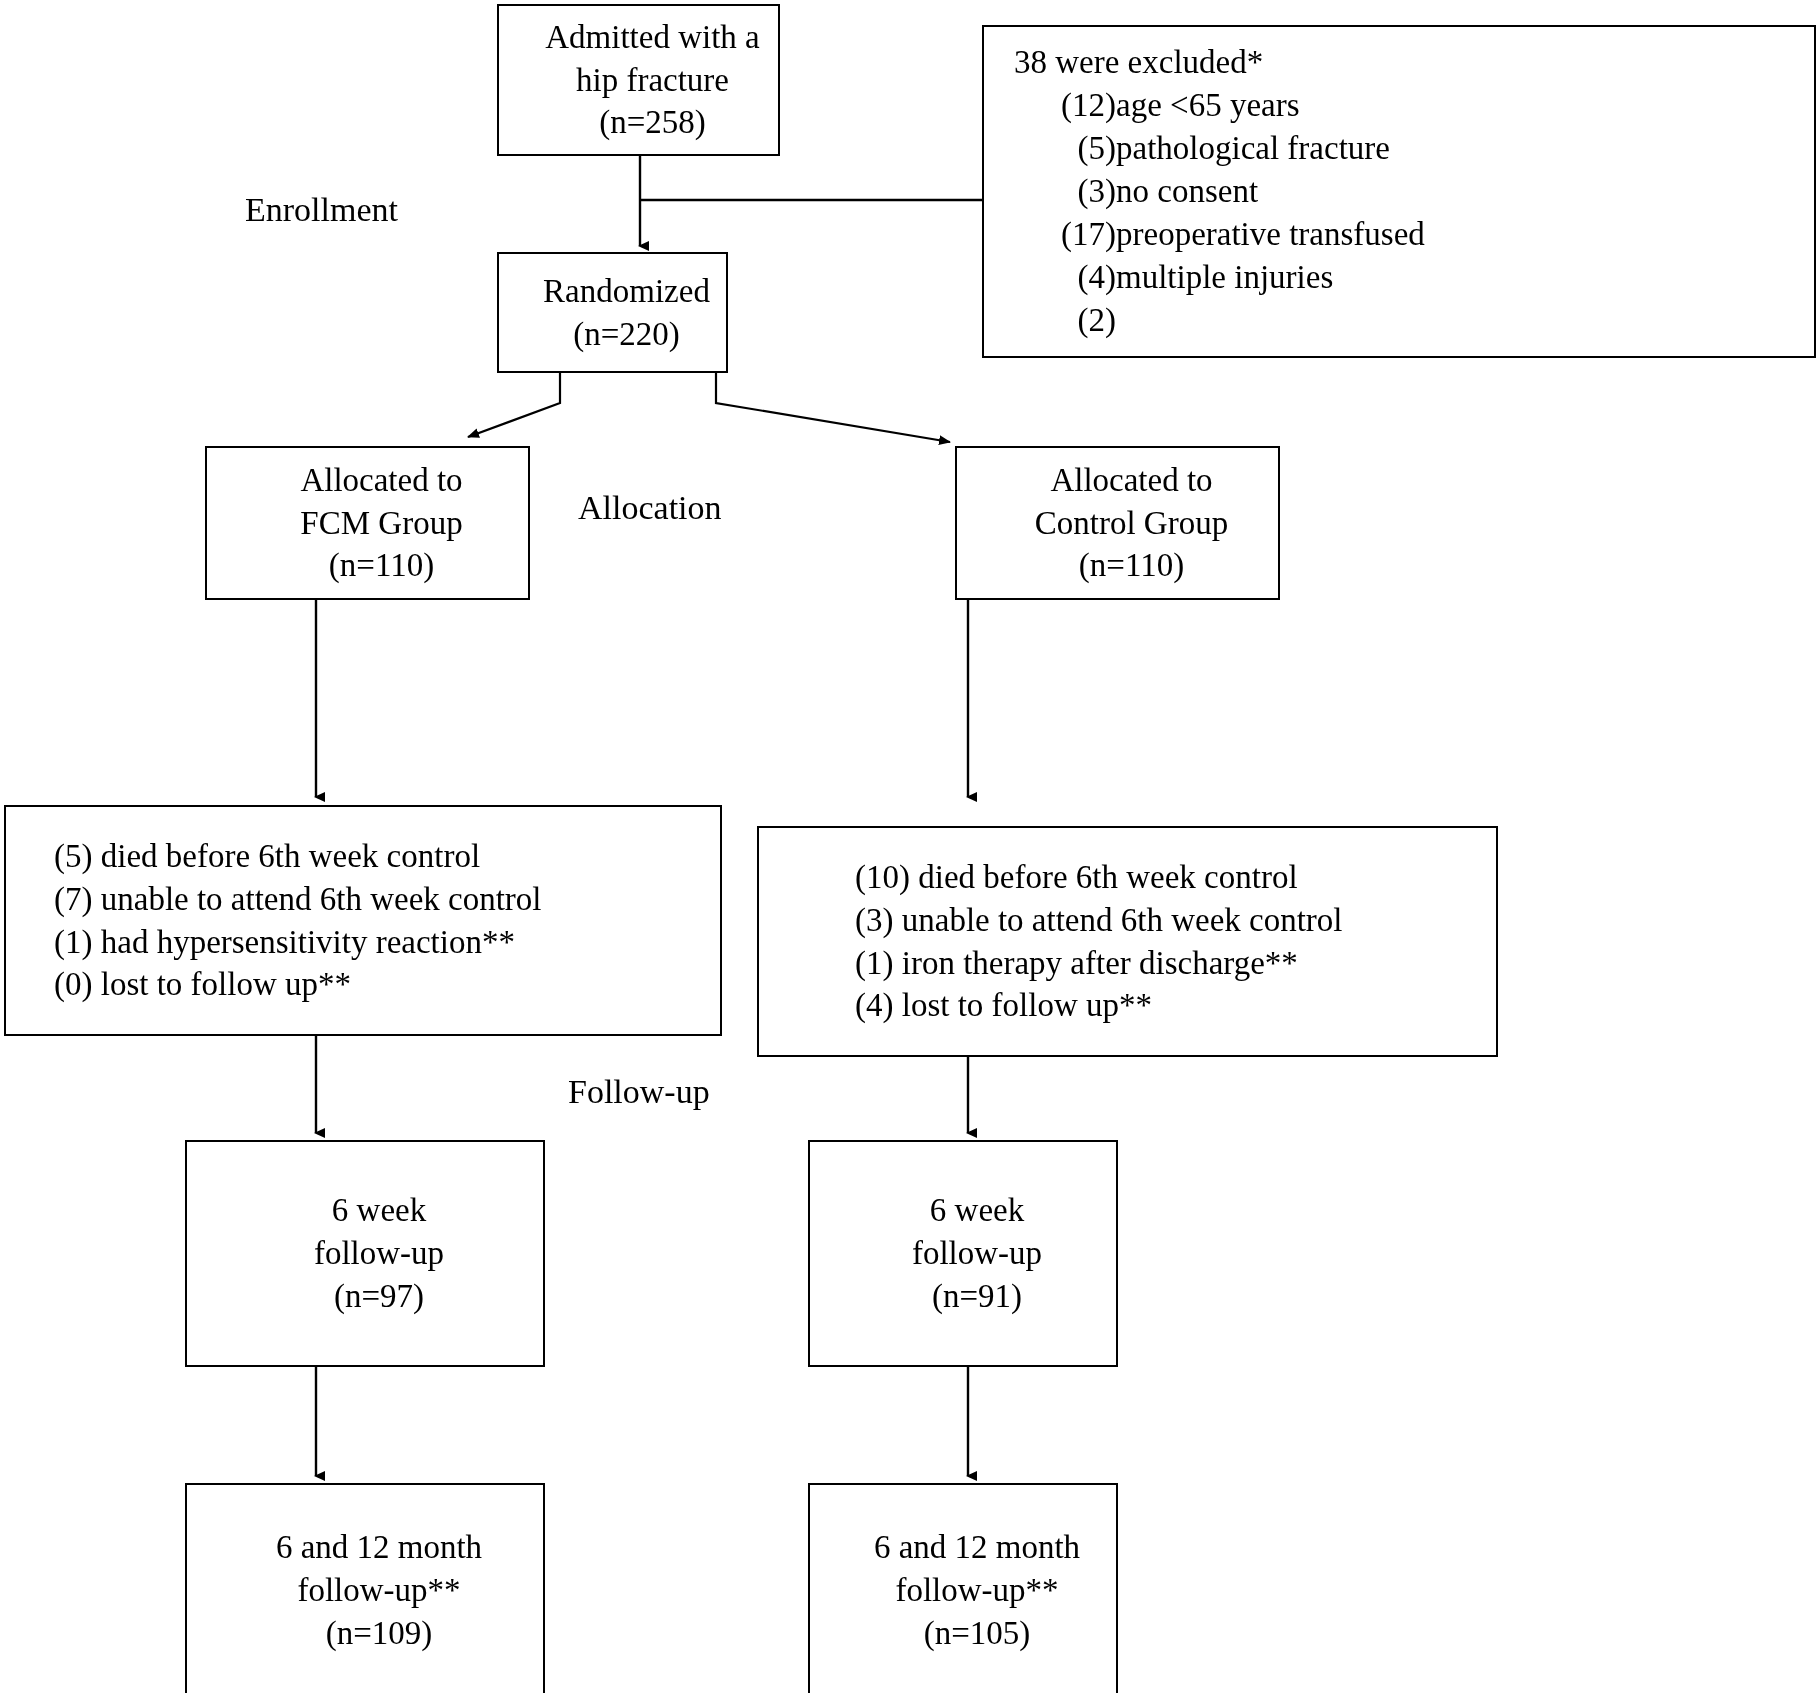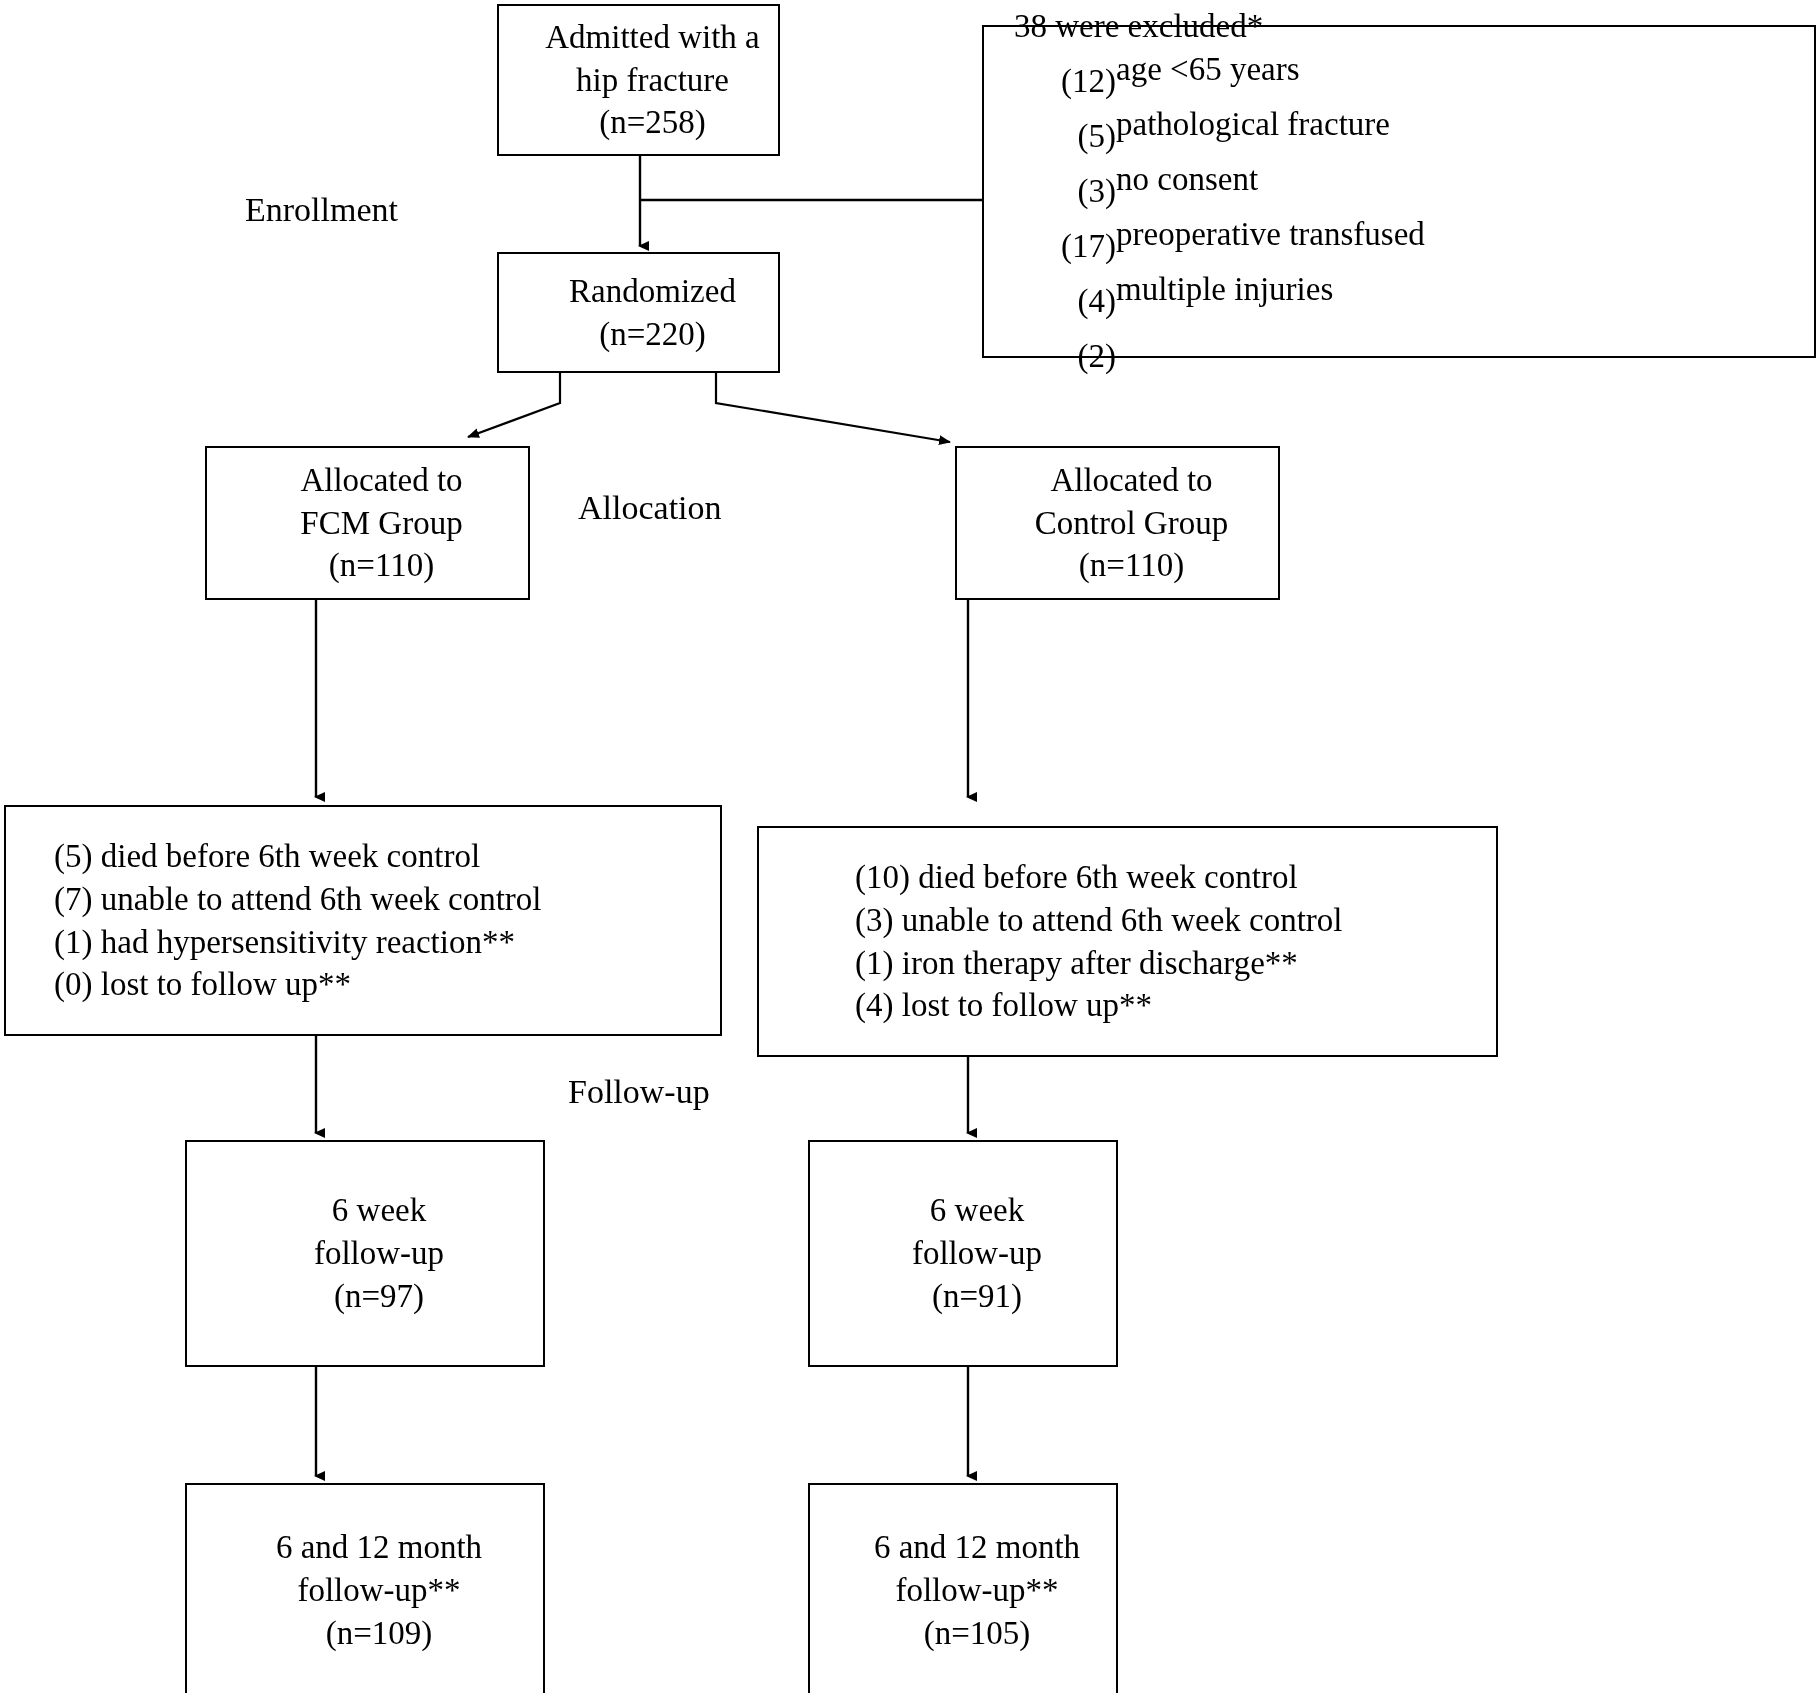--- a/index.html
+++ b/index.html
@@ -42,21 +42,21 @@
     line-height: 1;
   }
   .excl-head { font-size: 33px; white-space: pre; line-height: 1.30; padding-left: 30px; }
   .excl-row {
     display: flex;
     font-size: 33px;
     line-height: 1.30;
     white-space: pre;
     padding-left: 58px;
   }
-  .excl-count { width: 74px; flex: 0 0 74px; margin-top: 12px; }
+  .excl-count { width: 74px; flex: 0 0 74px; }
   .excl-text  { flex: 1 1 auto; }
   svg.connectors {
     position: absolute;
     left: 0; top: 0;
     width: 1818px;
     height: 1693px;
     pointer-events: none;
   }
 </style>
 </head>
@@ -124,21 +124,21 @@
     </div>
     <div class="excl-row">
       <span class="excl-count">(4)</span>
       <span class="excl-text">multiple injuries</span>
     </div>
     <div class="excl-row">
       <span class="excl-count">(2)</span>
     </div>
   </div>
 
-  <div class="box center" style="left:497px; top:252px; width:283px; height:121px;">
+  <div class="box center" style="left:497px; top:252px; width:231px; height:121px;">
     <span class="line">Randomized</span>
     <span class="line">(n=220)</span>
   </div>
 
   <div class="box center" style="left:205px; top:446px; width:325px; height:154px;">
     <span class="line">Allocated to</span>
     <span class="line">FCM Group</span>
     <span class="line">(n=110)</span>
   </div>
 

